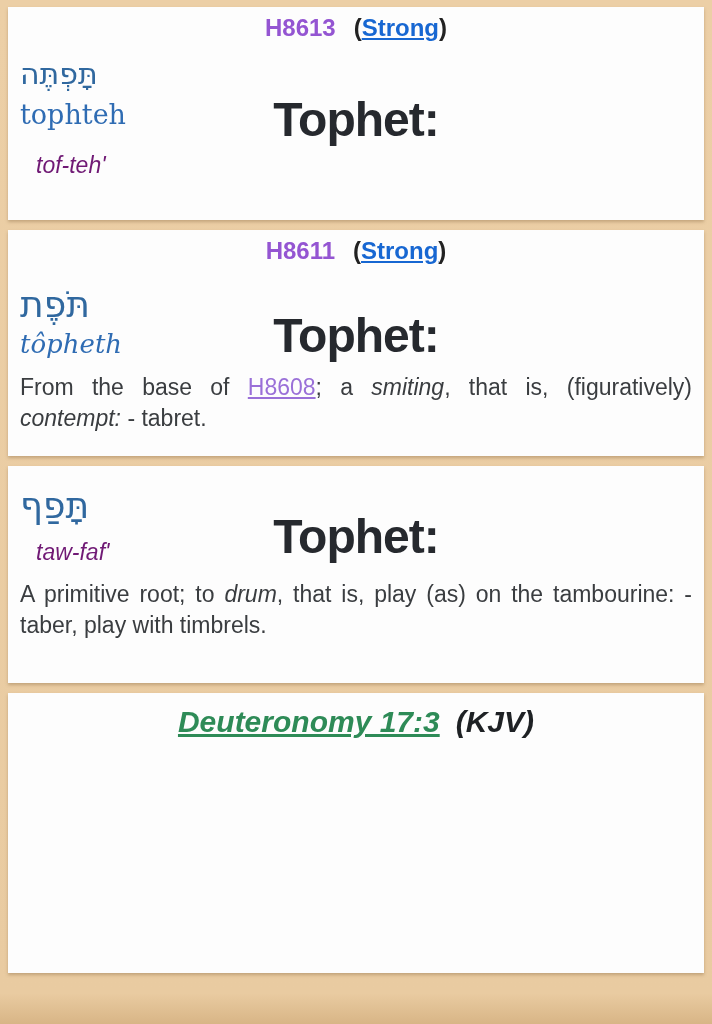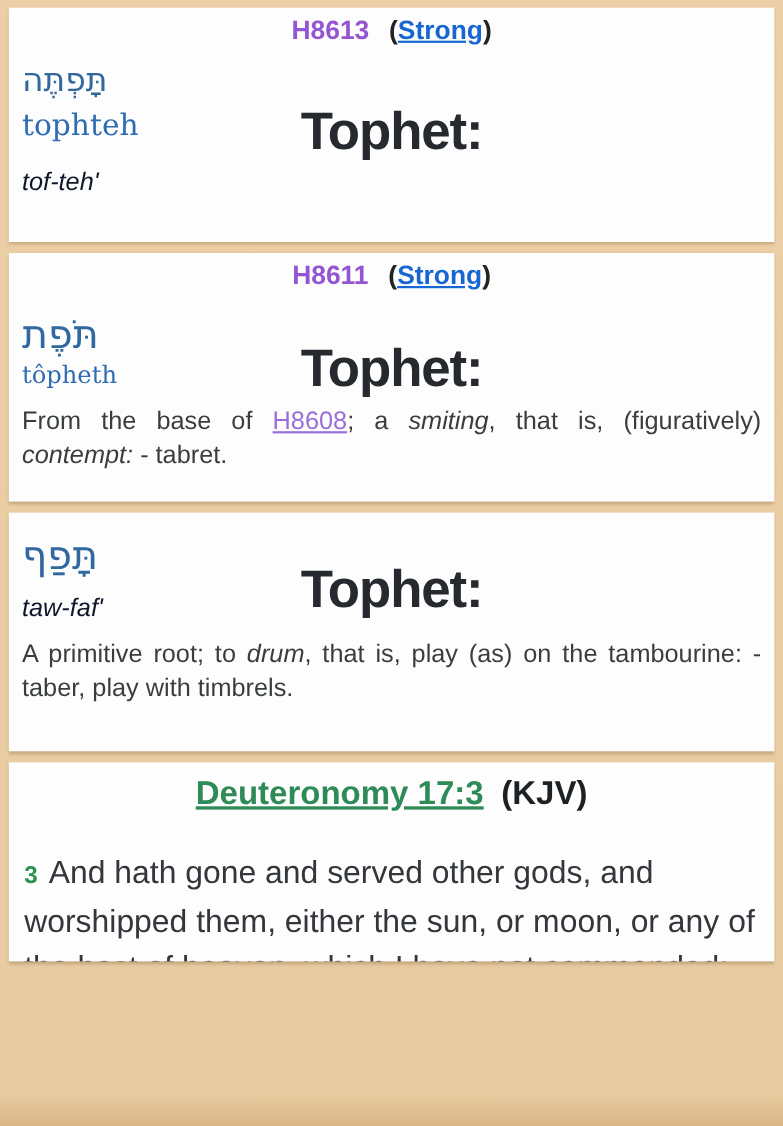--- a/index.html
+++ b/index.html
@@ -30,21 +30,21 @@
   }
   .panel{
     background:var(--panel-bg);
     padding:0 12px;
     box-shadow:0 2px 3px rgba(120,90,50,0.35);
     overflow:hidden;
   }
   .panel-1{height:213px;}
   .panel-2{height:226px;}
   .panel-3{height:217px;}
-  .panel-4{height:181px;}
+  .panel-4{height:280px;font-style:italic;}
 
   .panel-header{
     text-align:center;
     font-size:24px;
     font-weight:bold;
     margin-top:7px;
     color:#222;
   }
   .snum{color:var(--strong-number);}
   .hdr-gap{display:inline-block;width:18px;}
@@ -68,35 +68,36 @@
   }
   .translit{
     font-family:"DejaVu Serif",serif;
     font-size:27px;
     color:var(--translit-blue);
     margin-top:8px;
   }
   .pron{
     font-size:23px;
     font-style:italic;
-    color:#0f172a;
+    color:#701a75;
     margin-top:22px;
+    margin-left:16px;
   }
   .big-title{
     position:absolute;
     left:0;right:0;
     top:36px;
     text-align:center;
     font-size:48px;
     font-weight:bold;
     color:var(--heading-dark);
     letter-spacing:-1px;
   }
   .compact .hebrew{margin-top:19px;font-size:36px;}
-  .compact .translit{margin-top:4px;font-size:22px;}
+  .compact .translit{margin-top:4px;font-size:26px;font-style:italic;}
   .compact .pron{margin-top:13px;}
   .compact .big-title{top:24px;}
   .definition{
     font-size:23px;
     line-height:31px;
     color:var(--body-text);
     text-align:justify;
     margin-top:22px;
   }
   .compact-def{margin-top:13px;}
@@ -168,16 +169,13 @@
     <h2 class="big-title">Tophet:</h2>
     <div class="pron">taw-faf'</div>
     <p class="definition compact-def"><span>A primitive root; to </span><span class="it">drum</span><span>, that is, play (as) on the tambourine: - taber, play with timbrels.</span></p>
   </div>
 </section>
 
 <section class="panel panel-4">
   <div class="verse-header">
     <a class="verse-ref">Deuteronomy 17:3</a><span class="verse-version">(KJV)</span>
   </div>
-  <p class="verse-para">
-    <span class="verse-num">3</span><span>And hath gone and served other gods, and worshipped them, either the sun, or moon, or any of the host of heaven, which I have not commanded;</span>
-  </p>
 </section>
 
 </body></html>

